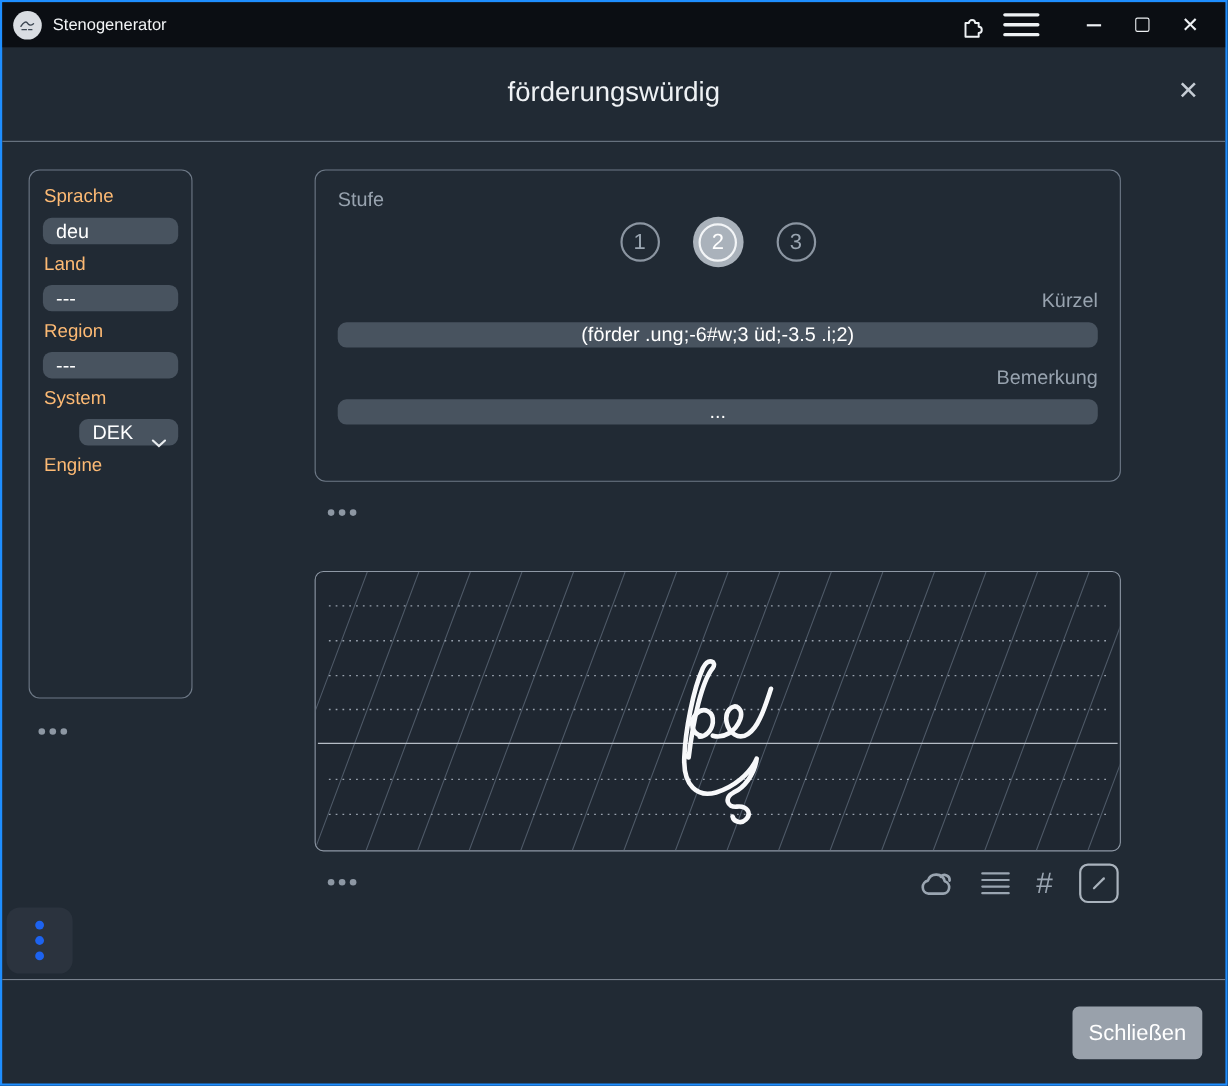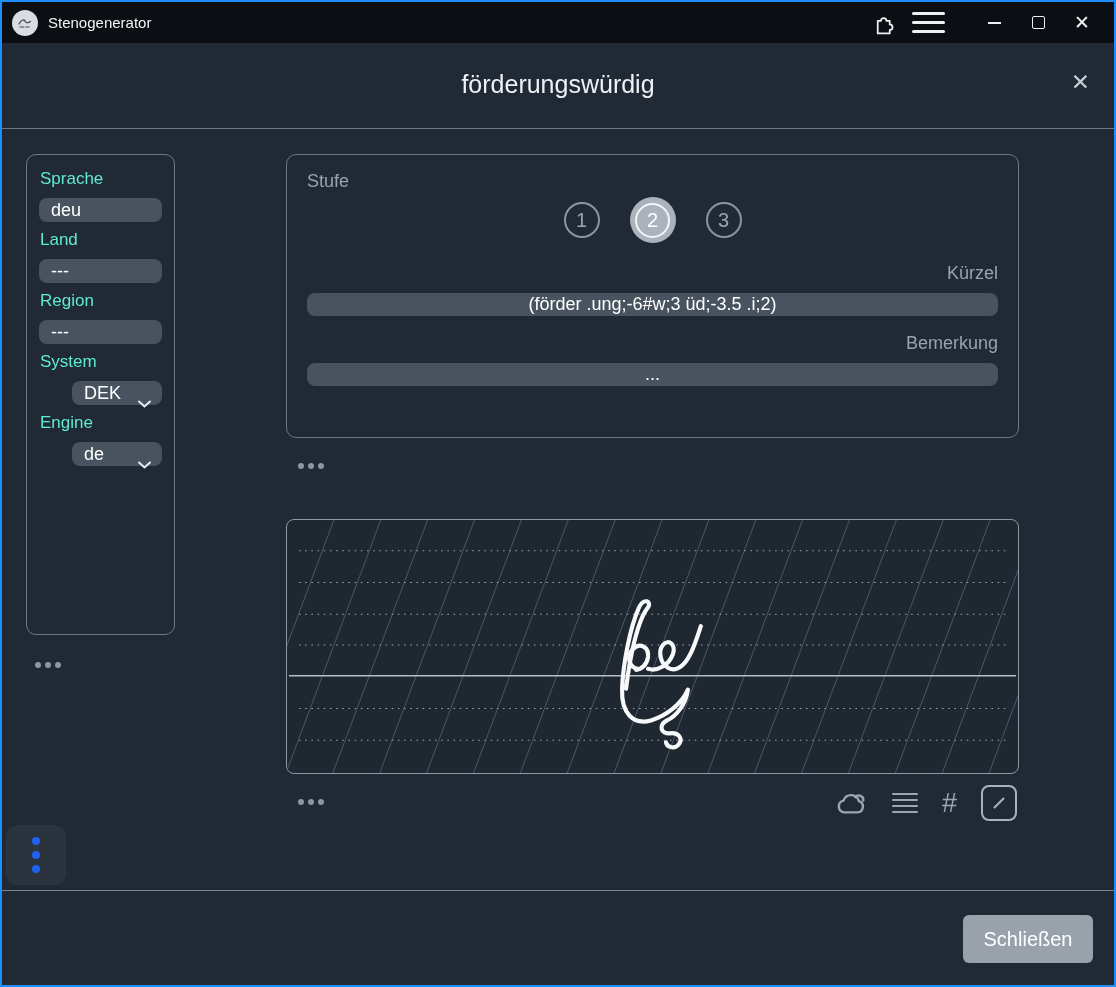--- a/index.html
+++ b/index.html
@@ -19,21 +19,21 @@
   .max-box { width:13px; height:13px; border:1.6px solid #eef1f4; border-radius:2px; }
   .tb-gap { width:22px; }
 
   
   .dialog-header { position:absolute; top:41px; left:0; right:0; height:86px; border-bottom:1px solid #6e7987; }
   .dialog-title { position:absolute; left:0; right:0; top:27px; text-align:center; font-size:25px; font-weight:400; color:#eef1f4; }
   .dialog-close { position:absolute; right:24px; top:26px; font-size:23px; color:#c6cdd5; background:none; border:none; }
 
   
   .sidebar-panel { position:absolute; left:24px; top:152px; width:149px; height:481px; border:1px solid #6e7987; border-radius:10px; padding:6px 12px 12px; overflow:hidden; }
-  .field-label { color:#5eead4; font-size:17px; margin:8px 0 9px 1px; }
+  .field-label { color:#fdba74; font-size:17px; margin:8px 0 9px 1px; }
   .field-label.first { margin-top:8px; }
   .field-input { display:block; width:100%; height:24px; background:#48535f; border:none; border-radius:8px; color:#ffffff; font-size:18px; padding:0 12px; font-family:inherit; outline:none; }
   .select-wrap { position:relative;margin-left:33px; }
   .select-wrap .chev { position:absolute; right:10px; top:14px; pointer-events:none; }
 
   .ellipsis { display:flex; gap:4px; background:none; border:none; }
   .ellipsis .dot { width:6px; height:6px; border-radius:50%; background:#8d97a3; }
   .ellipsis-sidebar { position:absolute; left:33px; top:660px; }
   .ellipsis-stufe   { position:absolute; left:296px; top:461px; }
 
@@ -58,21 +58,21 @@
   .icon-btn { background:none; border:none; display:flex; align-items:center; justify-content:center; color:#9aa5b1; }
   .lines-icon { display:flex; flex-direction:column; gap:3.5px; }
   .lines-icon .ln { width:26px; height:2.6px; background:#9aa5b1; border-radius:1px; }
   .hash-glyph { font-size:27px; color:#9aa5b1; font-weight:400; }
   .slash-box { width:36px; height:36px; border:2px solid #aab3bd; border-radius:8px; display:flex; align-items:center; justify-content:center; background:none; }
 
   
   .vdots-btn { position:absolute; left:4px; top:823px; width:60px; height:60px; border-radius:12px; background:#2b333e; display:flex; flex-direction:column; align-items:center; justify-content:center; gap:6px; border:none; }
   .vdots-btn .bdot { width:8px; height:8px; border-radius:50%; background:#1d63f0; }
   .footer-divider { position:absolute; left:0; right:0; top:888px; height:1px; background:#79828e; }
-  .close-btn { position:absolute; right:21px; top:913px; width:130px; height:48px; background:#99a1ab; border:none; border-radius:6px; color:#ffffff; font-size:20px; font-family:inherit; }
+  .close-btn { position:absolute; right:21px; top:913px; width:118px; height:48px; background:#99a1ab; border:none; border-radius:6px; color:#ffffff; font-size:20px; font-family:inherit; }
 </style>
 </head>
 <body>
 
 <div class="window">
 
   <div class="titlebar">
     <span class="app-icon">
       <svg width="18" height="18" viewBox="0 0 18 18" fill="none" stroke="#3a4450" stroke-width="1.2" stroke-linecap="round">
         <path d="M3 10 C5 6 8 5 9 7 C10 9 12 9.5 14.5 7.5"></path>
@@ -126,28 +126,20 @@
     <div class="select-wrap">
       <input class="field-input" readonly="" value="DEK" style="">
       <span class="chev">
         <svg width="15" height="10" viewBox="0 0 15 10" fill="none" stroke="#e8ebee" stroke-width="2" stroke-linecap="round">
             <path d="M2 2.5 L7.5 7.5 L13 2.5"></path>
           </svg>
       </span>
     </div>
 
     <div class="field-label">Engine</div>
-    <div class="select-wrap">
-      <input class="field-input" readonly="" value="de" style="">
-      <span class="chev">
-        <svg width="15" height="10" viewBox="0 0 15 10" fill="none" stroke="#e8ebee" stroke-width="2" stroke-linecap="round">
-            <path d="M2 2.5 L7.5 7.5 L13 2.5"></path>
-          </svg>
-      </span>
-    </div>
   </div>
 
   <button class="ellipsis ellipsis-sidebar">
     <span class="dot"></span>
       <span class="dot"></span>
       <span class="dot"></span>
   </button>
 
   <div class="stufe-panel">
     <div class="panel-label">Stufe</div>

